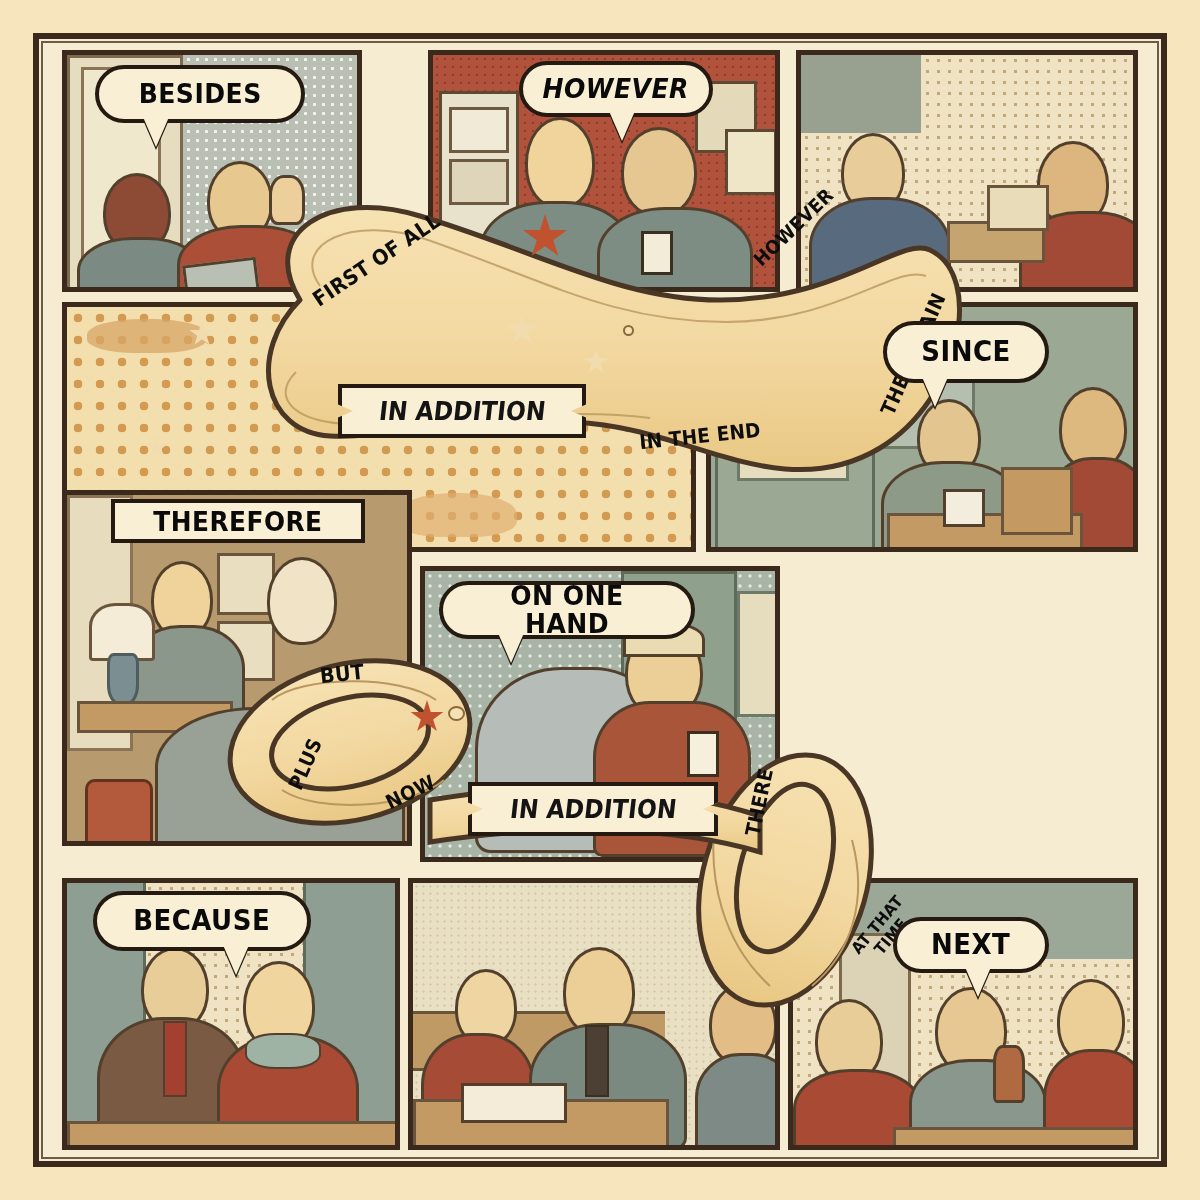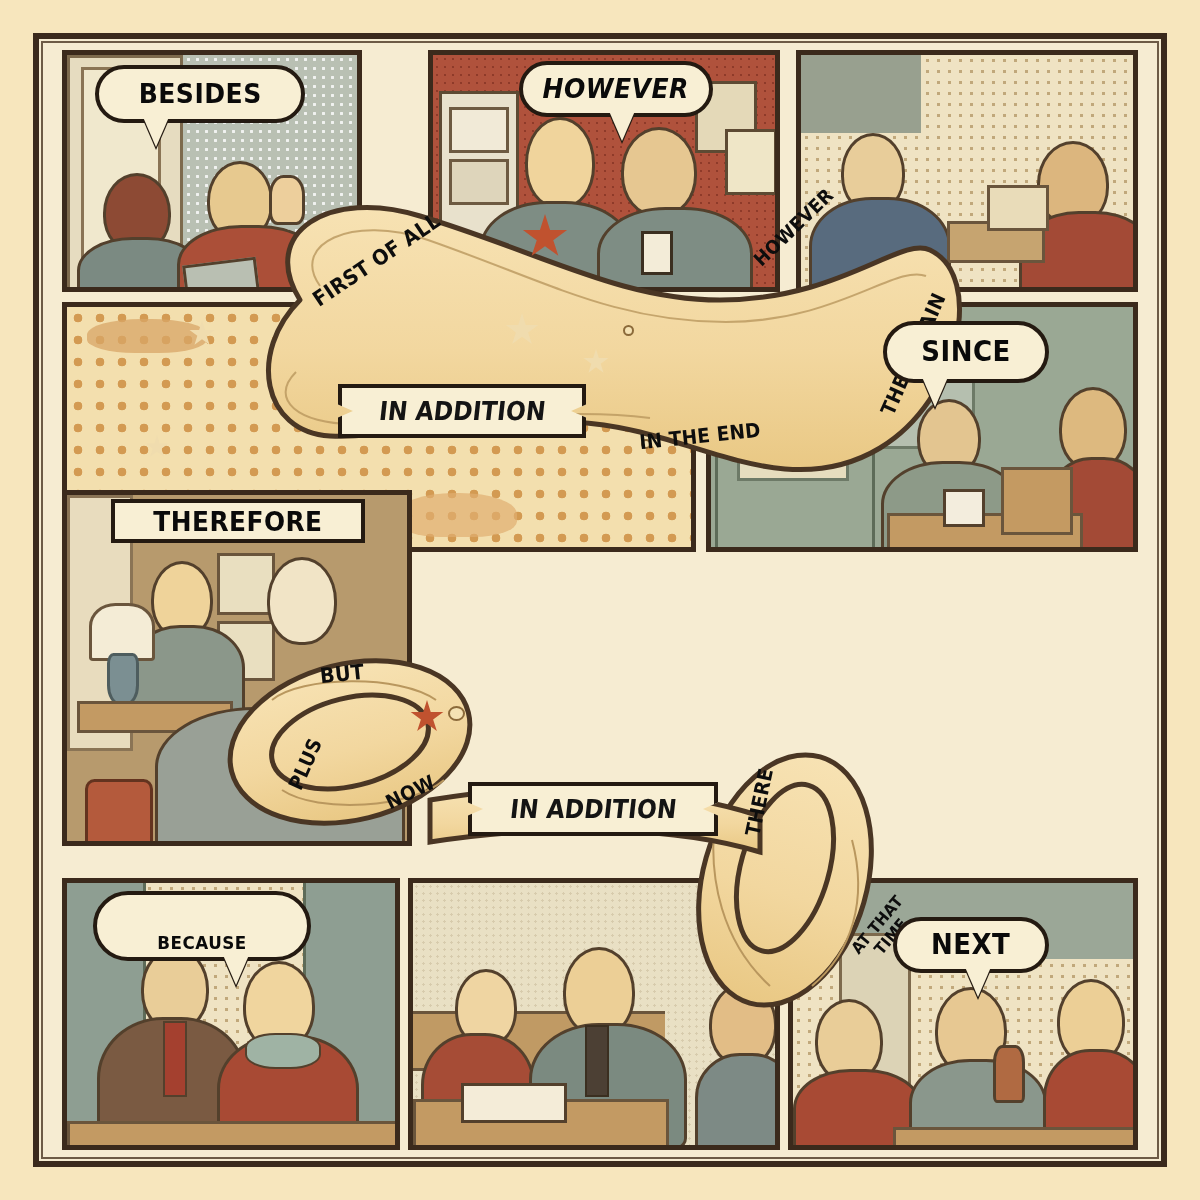--- a/index.html
+++ b/index.html
@@ -252,35 +252,49 @@
       <div class="fig rect" style="left:40px;top:158px;width:26px;height:46px;background:#7b8f92;border-color:#4e5d5e;border-radius:20% 20% 38% 38%;"></div>
       <div class="fig table" style="left:10px;top:206px;width:150px;height:26px;"></div>
       <div class="fig body" style="left:88px;top:212px;width:244px;height:144px;background:#99a096;border-radius:40% 28% 4% 4%;"></div>
       <div class="fig rect" style="left:18px;top:284px;width:62px;height:66px;background:#b45a3c;border-color:#63331f;border-radius:14%;"></div>
     </div>
     <div class="caption" style="left:44px;top:4px;width:254px;height:44px;font-size:27px;">
       <span class="txt">THEREFORE</span>
     </div>
   </div>
 
+  <div class="panel" style="left:420px;top:566px;width:360px;height:296px;">
+    <div class="panel-art tex-dots-green">
+      <div class="fig rect" style="left:196px;top:0;width:110px;height:212px;background:#8fa08d;border-color:#5d6b58;"></div>
+      <div class="fig rect" style="left:312px;top:20px;width:44px;height:120px;background:#e6ddbe;border-color:#6d7a67;"></div>
+      <div class="fig body" style="left:50px;top:96px;width:190px;height:180px;background:#b6bcb8;border-radius:44% 40% 8% 8%;"></div>
+      <div class="fig head" style="left:200px;top:56px;width:72px;height:86px;background:#eccf96;"></div>
+      <div class="fig" style="left:198px;top:50px;width:76px;height:30px;background:#e9dbb2;border:3px solid #53402c;border-radius:50% 50% 0 0;"></div>
+      <div class="fig body" style="left:168px;top:130px;width:152px;height:150px;background:#a8553a;border-radius:36% 36% 6% 6%;"></div>
+      <div class="fig rect" style="left:262px;top:160px;width:26px;height:40px;background:#f5efdc;border-color:#3b2f20;"></div>
+    </div>
+    <div class="bubble tail-l" style="left:14px;top:10px;width:256px;height:58px;font-size:27px;">
+      <span class="txt">ON ONE HAND</span>
+    </div>
+  </div>
 
 
   <div class="panel" style="left:62px;top:878px;width:338px;height:272px;">
     <div class="panel-art tex-dots-cream">
       <div class="fig" style="left:0;top:0;width:76px;height:250px;background:#8e9e92;border-right:3px solid #5d6b58;"></div>
       <div class="fig" style="left:236px;top:0;width:96px;height:250px;background:#8e9e92;border-left:3px solid #5d6b58;"></div>
       <div class="fig head" style="left:74px;top:64px;width:62px;height:78px;background:#e9cd98;"></div>
       <div class="fig body" style="left:30px;top:134px;width:144px;height:134px;background:#7a5a42;"></div>
       <div class="fig" style="left:96px;top:138px;width:20px;height:72px;background:#a4402f;border:2px solid #53402c;"></div>
       <div class="fig head" style="left:176px;top:78px;width:66px;height:84px;background:#f0d59e;"></div>
       <div class="fig body" style="left:150px;top:152px;width:136px;height:116px;background:#a84a34;"></div>
       <div class="fig" style="left:178px;top:150px;width:72px;height:32px;background:#9fb3a4;border:2px solid #53402c;border-radius:40%;"></div>
       <div class="fig table" style="left:0px;top:238px;width:338px;height:34px;"></div>
     </div>
-    <div class="bubble tail-r" style="left:26px;top:8px;width:218px;height:70px;font-size:18px;align-items:flex-end;">
+    <div class="bubble tail-r" style="left:26px;top:8px;width:218px;height:60px;font-size:28px;">
       <span class="txt">BECAUSE</span>
     </div>
   </div>
 
   <div class="panel" style="left:408px;top:878px;width:372px;height:272px;">
     <div class="panel-art tex-paper">
       <div class="fig" style="left:0;top:128px;width:252px;height:54px;background:#c09a64;border-top:3px solid #6a553c;border-bottom:3px solid #6a553c;"></div>
       <div class="fig head" style="left:42px;top:86px;width:56px;height:72px;background:#efd5a2;"></div>
       <div class="fig body" style="left:8px;top:150px;width:108px;height:112px;background:#a64c36;"></div>
       <div class="fig head" style="left:150px;top:64px;width:66px;height:84px;background:#eccf96;"></div>

